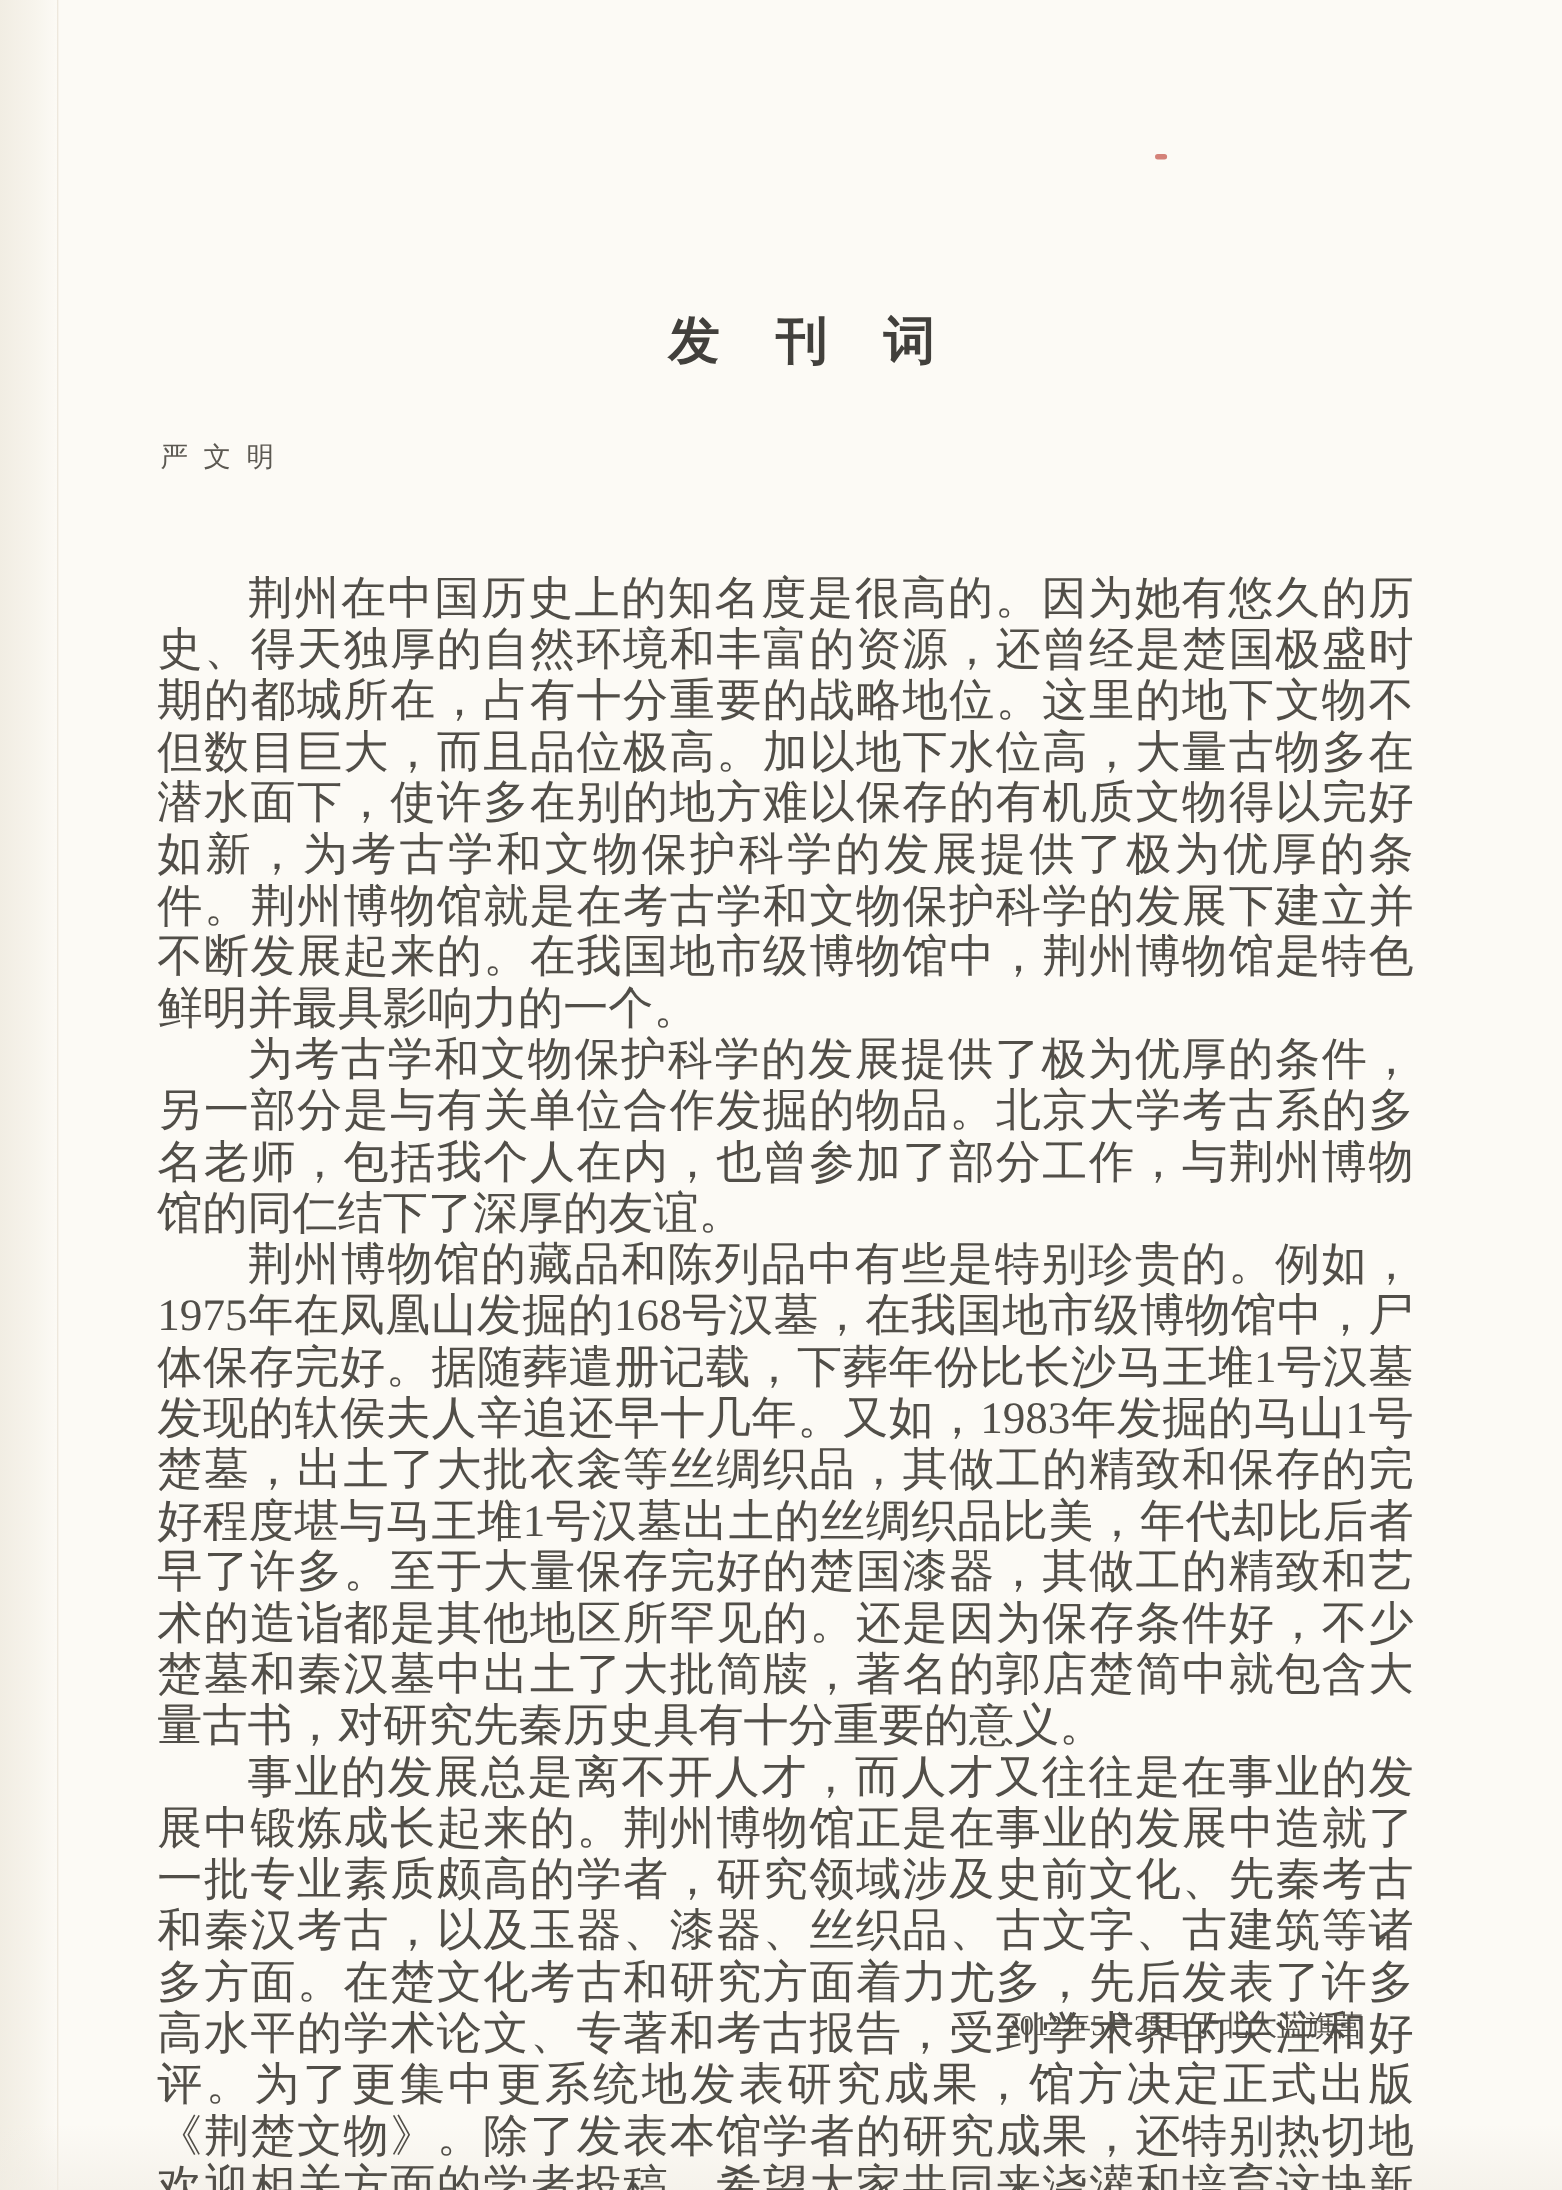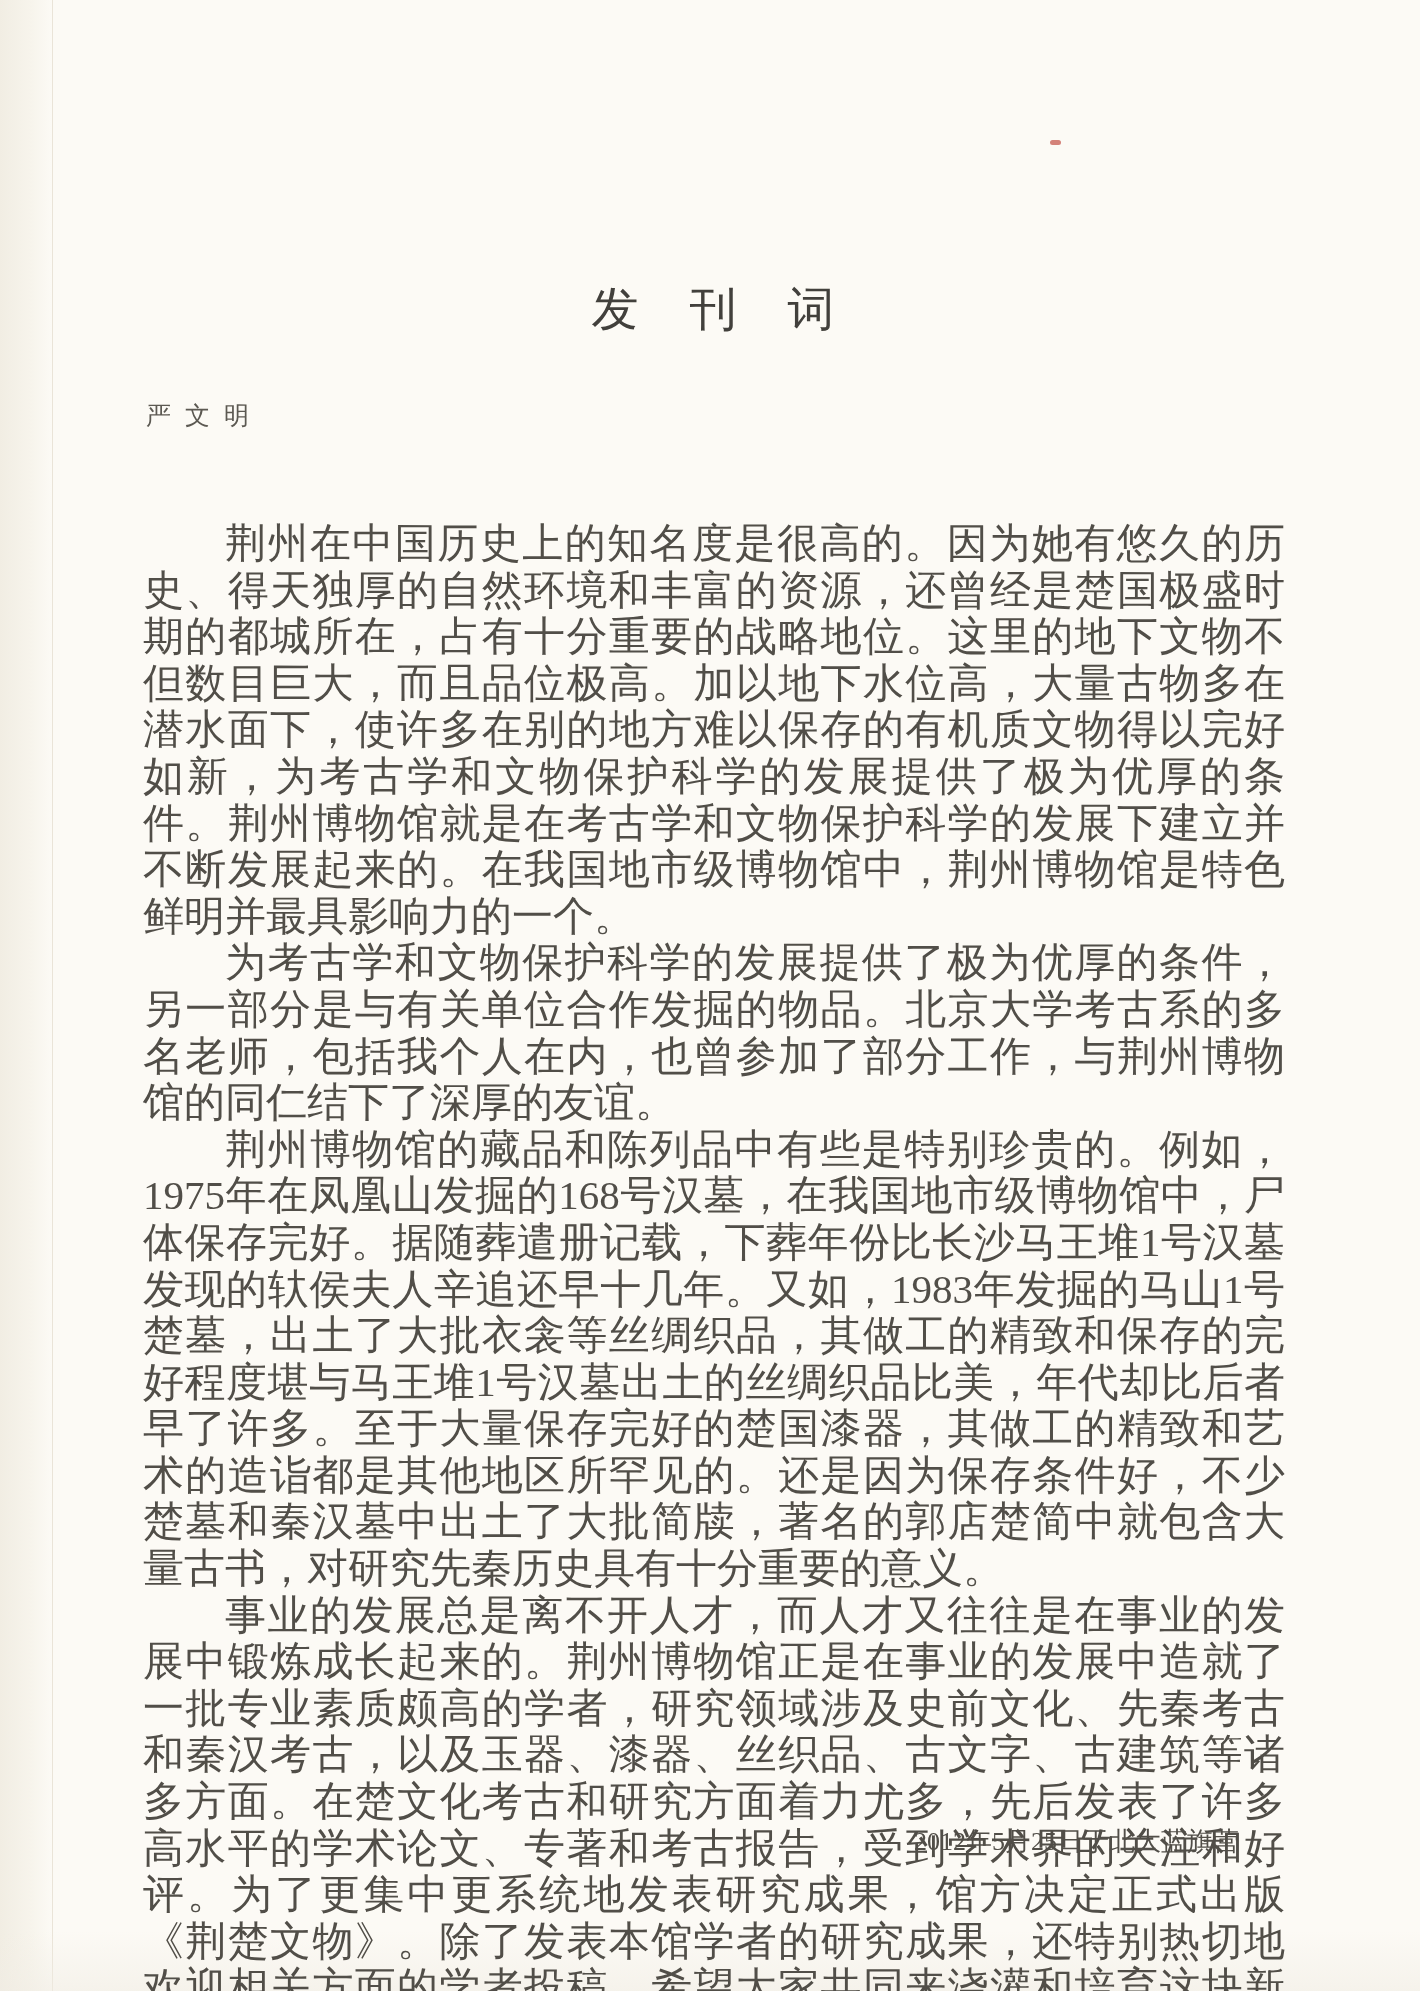--- a/index.html
+++ b/index.html
@@ -41,26 +41,26 @@
   }
   .content {
     position: absolute;
     left: 143px;
     width: 1142px;
     top: 0;
   }
   .title {
     position: absolute;
     top: 278px;
-    left: 0;
+    left: 16px;
     width: 100%;
     margin: 0;
     text-align: center;
     font-size: 47px;
-    font-weight: 400;
+    font-weight: 700;
     color: #42403c;
     letter-spacing: 2px;
   }
   .author {
     position: absolute;
     top: 399px;
     left: 3px;
     width: 100%;
     text-align: left;
     font-size: 25px;

